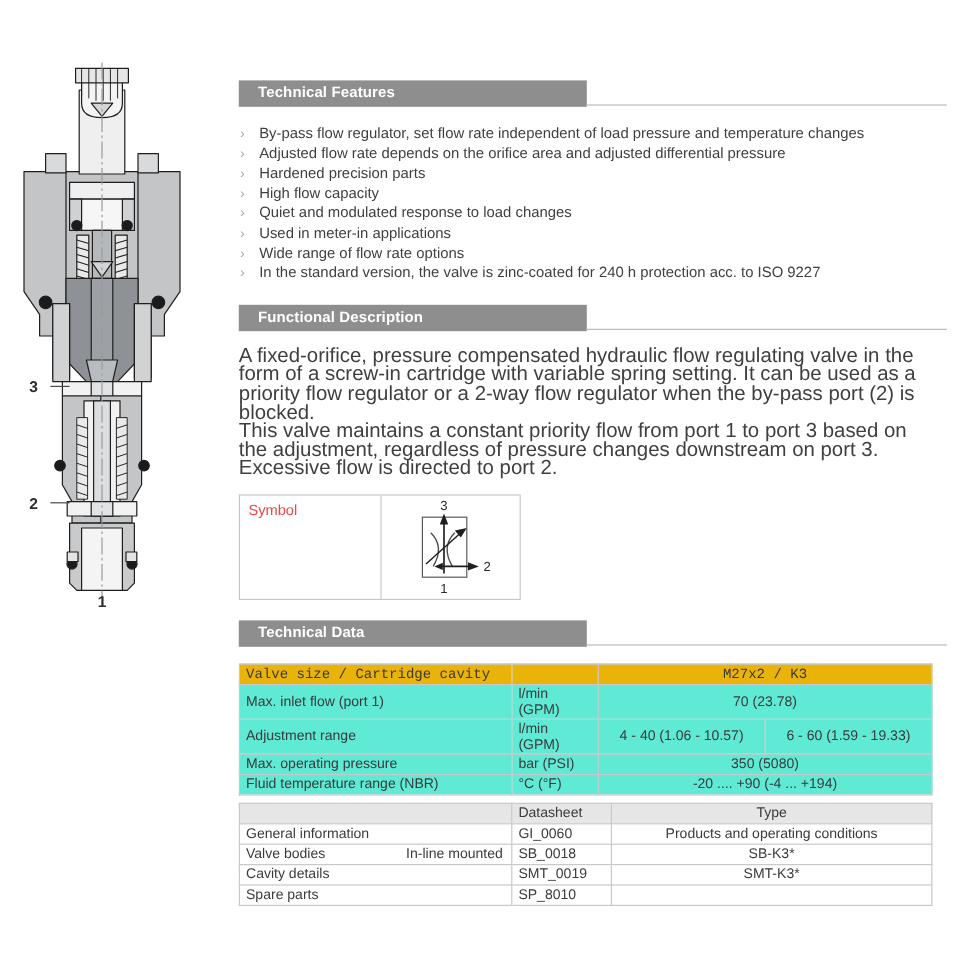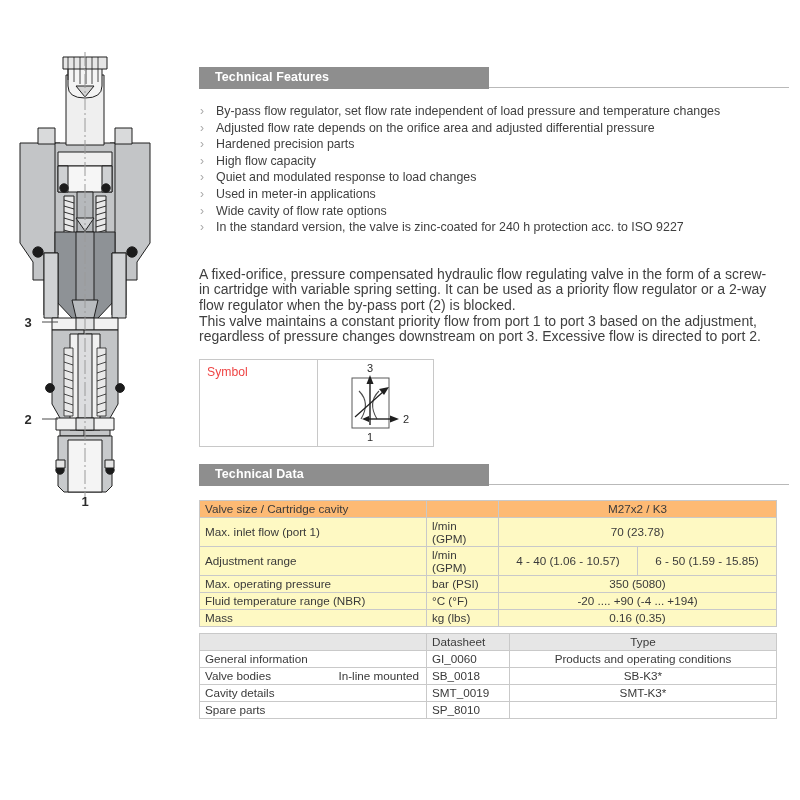--- a/index.html
+++ b/index.html
@@ -75,21 +75,21 @@
   ul.features li .chev {
     position: absolute;
     left: 1px; top: 0;
     color: #a9a9a9;
     font-size: 12px;
   }
 
   
   .desc {
     margin: 13px 0 0 0;
-    font-size: 14px;
+    font-size: 17px;
     line-height: 15.6px;
     color: #3f3f3f;
     width: 570px;
   }
   .desc p { margin: 0; }
 
   
   .symbol-box {
     margin-top: 14px;
     width: 235px;
@@ -122,24 +122,24 @@
     margin-top: 14px;
     font-size: 11.7px;
     color: #3a3a3a;
   }
   table.data td, table.data th {
     border: 1px solid #c9c9c9;
     padding: 1px 5px;
     height: 17px;
     font-weight: normal;
     text-align: left;
-    background: #fef9c3;
+    background: #5eead4;
   }
   table.data td.ctr, table.data th.ctr { text-align: center; }
-  table.data .shade { background: #fdba74; }
+  table.data .shade { background: #eab308; font-family: Liberation Mono, monospace; }
   .col-name  { width: 227px; }
   .col-unit  { width: 72px; }
 
   table.docs {
     border-collapse: collapse;
     width: 578px;
     margin-top: 6px;
     font-size: 11.7px;
     color: #3a3a3a;
   }
@@ -332,29 +332,34 @@
       <li>
         <span class="chev">›</span>
         <span>Quiet and modulated response to load changes</span>
       </li>
       <li>
         <span class="chev">›</span>
         <span>Used in meter-in applications</span>
       </li>
       <li>
         <span class="chev">›</span>
-        <span>Wide cavity of flow rate options</span>
+        <span>Wide range of flow rate options</span>
       </li>
       <li>
         <span class="chev">›</span>
         <span>In the standard version, the valve is zinc-coated for 240 h protection acc. to ISO 9227</span>
       </li>
     </ul>
 
     <div style="height:18px"></div>
+    <div class="section-header">
+      <div class="bar"></div>
+      <div class="rule"></div>
+      <div class="title">Functional Description</div>
+    </div>
 
     <div class="desc">
       <p>A fixed-orifice, pressure compensated hydraulic flow regulating valve in the form of a screw-in cartridge with variable spring setting. It can be used as a priority flow regulator or a 2-way flow regulator when the by-pass port (2) is blocked.</p>
       <p>This valve maintains a constant priority flow from port 1 to port 3 based on the adjustment, regardless of pressure changes downstream on port 3. Excessive flow is directed to port 2.</p>
     </div>
 
     <div class="symbol-box">
       <div class="cell-label">Symbol</div>
       <div class="cell-fig">
         <svg width="78" height="84" viewBox="0 0 78 84">
@@ -398,36 +403,31 @@
         </tr>
         <tr>
           <td class="col-name">Max. inlet flow (port 1)</td>
           <td class="col-unit">l/min (GPM)</td>
           <td class="ctr" colspan="2">70 (23.78)</td>
         </tr>
         <tr>
           <td class="col-name">Adjustment range</td>
           <td class="col-unit">l/min (GPM)</td>
           <td class="ctr">4 - 40 (1.06 - 10.57)</td>
-          <td class="ctr">6 - 50 (1.59 - 15.85)</td>
+          <td class="ctr">6 - 60 (1.59 - 19.33)</td>
         </tr>
         <tr>
           <td class="col-name">Max. operating pressure</td>
           <td class="col-unit">bar (PSI)</td>
           <td class="ctr" colspan="2">350 (5080)</td>
         </tr>
         <tr>
           <td class="col-name">Fluid temperature range (NBR)</td>
           <td class="col-unit">°C (°F)</td>
           <td class="ctr" colspan="2">-20 .... +90 (-4 ... +194)</td>
-        </tr>
-        <tr>
-          <td class="col-name">Mass</td>
-          <td class="col-unit">kg (lbs)</td>
-          <td class="ctr" colspan="2">0.16 (0.35)</td>
         </tr>
       </tbody>
     </table>
 
     <table class="docs">
       <thead>
         <tr>
           <th class="c1"></th>
           <th class="c2">Datasheet</th>
           <th class="ctr">Type</th>

